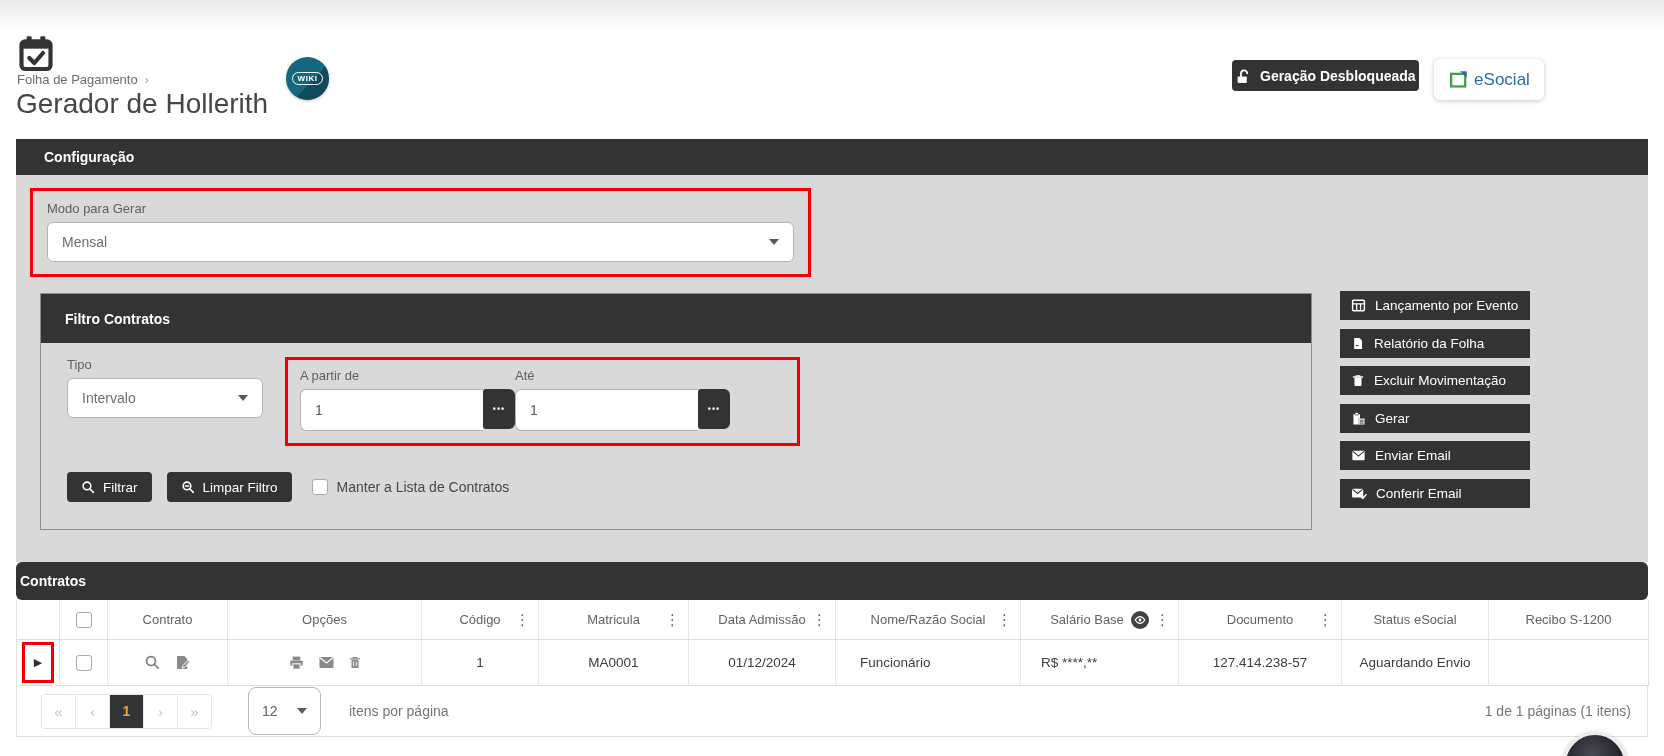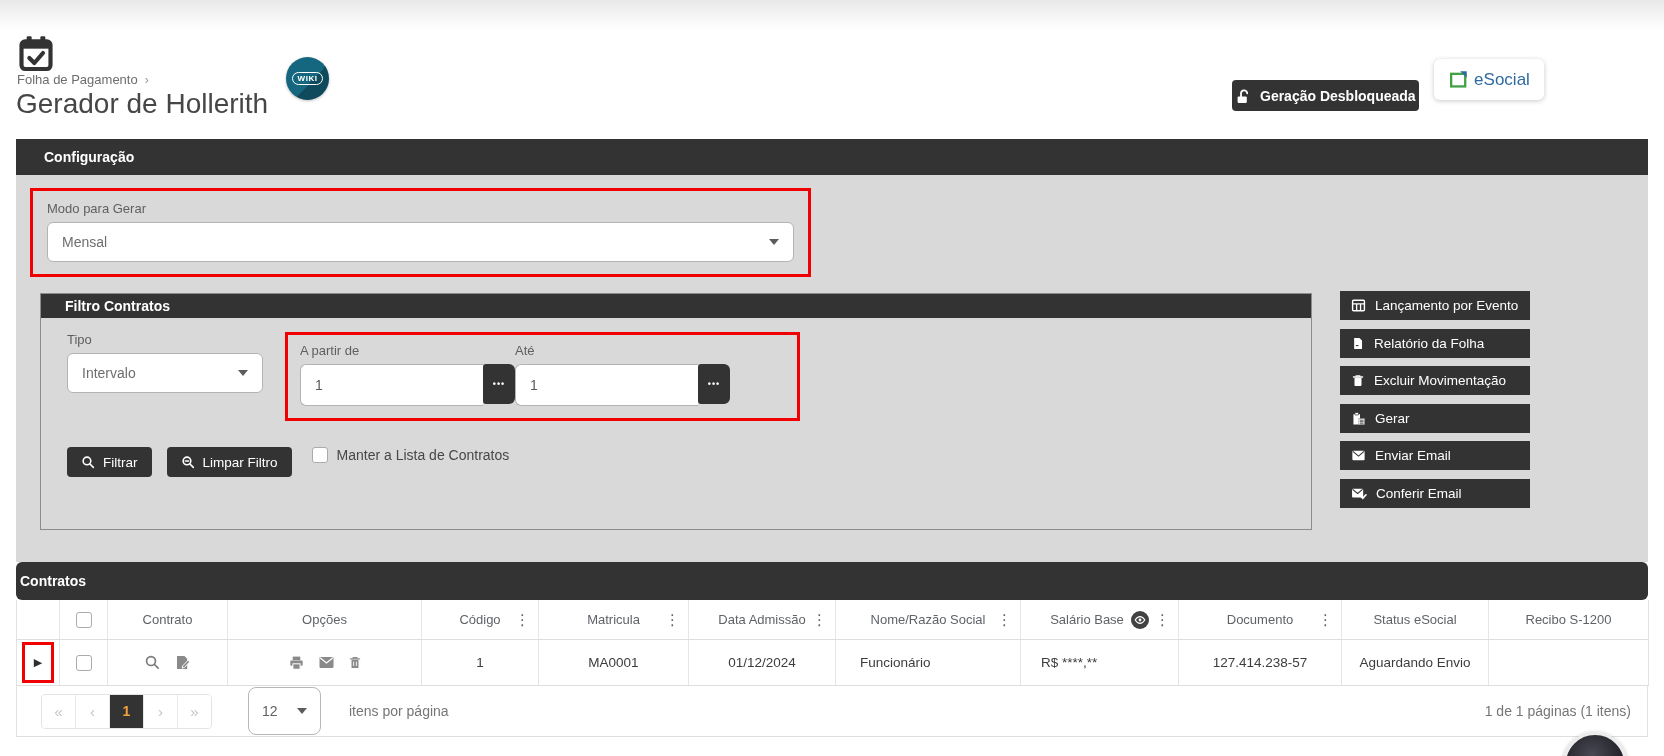--- a/index.html
+++ b/index.html
@@ -12,52 +12,52 @@
   .cal-icon{position:absolute;left:16px;top:34px;width:40px;height:40px;}
   .breadcrumb{position:absolute;left:17px;top:72px;font-size:13px;color:#6d6d6d;display:flex;align-items:center;gap:7px;}
   .breadcrumb .sep{color:#9a9a9a;font-size:12px;}
   .page-title{position:absolute;left:16px;top:88px;font-size:28px;color:#464646;}
   .wiki-badge{position:absolute;left:286px;top:57px;width:43px;height:43px;border-radius:50%;
     background:#14677f;overflow:hidden;display:flex;align-items:center;justify-content:center;cursor:pointer;
     box-shadow:0 1px 3px rgba(0,0,0,.25);}
   .wiki-badge::after{content:"";position:absolute;inset:0;background:linear-gradient(133deg,transparent 58%,rgba(0,0,0,.28) 58%);}
   .wiki-pill{border:1.5px solid #fff;border-radius:9px;padding:1px 5px;color:#fff;font-size:8px;font-weight:bold;letter-spacing:.5px;z-index:1;}
 
-  .lock-btn{position:absolute;left:1232px;top:80px;height:31px;background:#333;border-radius:4px;
+  .lock-btn{position:absolute;left:1232px;top:60px;height:31px;background:#333;border-radius:4px;
     display:flex;align-items:center;gap:9px;padding:0 3px;color:#fff;font-size:14px;font-weight:600;cursor:pointer;}
   .esocial-btn{position:absolute;left:1434px;top:59px;width:110px;height:41px;background:#fff;border-radius:6px;
     box-shadow:0 1px 5px rgba(0,0,0,.22);display:flex;align-items:center;justify-content:center;gap:5px;cursor:pointer;}
   .esocial-text{color:#2d6aa0;font-size:17px;}
 
   
   .section{position:absolute;left:16px;width:1632px;}
   .sec-config{top:139px;height:423px;}
   .dark-bar{background:#333;color:#fff;font-size:14px;font-weight:bold;display:flex;align-items:center;}
   .config-bar{height:36px;padding-left:28px;}
   .config-body{position:relative;background:#d9d9d9;height:387px;}
 
   .hl{border:3px solid #f00000;}
   .modo-box{position:absolute;left:14px;top:13px;width:747px;padding:10px 14px 12px;}
   .field-label{font-size:13px;color:#5f5f5f;margin-bottom:6px;}
   .selectbox{background:#fff;border:1px solid #b3b3b3;border-radius:6px;height:40px;display:flex;
     align-items:center;justify-content:space-between;padding:0 14px;font-size:14px;color:#6e6e6e;cursor:pointer;box-sizing:border-box;}
   .caret{width:0;height:0;border-left:5px solid transparent;border-right:5px solid transparent;border-top:6px solid #5c5c5c;}
 
   .filtro-panel{position:absolute;left:24px;top:118px;width:1272px;height:237px;border:1px solid #8d8d8d;box-sizing:border-box;}
-  .filtro-bar{height:24px;padding-left:24px;}
+  .filtro-bar{height:49px;padding-left:24px;}
   .filtro-body{position:relative;padding:14px 0 0 26px;}
   .row1{display:flex;align-items:flex-start;}
   .tipo-group{width:196px;}
   .range-hl{margin-left:22px;padding:8px 12px 12px;width:485px;display:flex;}
   .input-combo{display:flex;}
   .text-input{width:166px;height:38px;border:1px solid #b3b3b3;border-right:none;border-radius:6px 0 0 6px;
     padding-left:14px;font-size:14px;color:#5a5a5a;outline:none;font-family:inherit;}
   .dots-btn{width:32px;height:40px;background:#333;border-radius:3px 6px 6px 3px;color:#fff;display:flex;
     align-items:center;justify-content:center;font-size:9px;letter-spacing:1px;cursor:pointer;font-weight:bold;}
-  .row2{display:flex;margin-top:26px;}
+  .row2{display:flex;align-items:center;margin-top:26px;}
   .dk-btn{background:#333;color:#fff;border-radius:4px;height:30px;display:flex;align-items:center;
     gap:8px;padding:0 14px;font-size:13.5px;cursor:pointer;}
   .checkbox{width:16px;height:16px;background:#fff;border:1px solid #ababab;border-radius:3px;cursor:pointer;box-sizing:border-box;}
   .chk-label{font-size:14px;color:#474747;margin-left:9px;}
 
   .actions-col{position:absolute;left:1324px;top:116px;width:190px;display:flex;flex-direction:column;gap:8.6px;}
   .action-btn{background:#333;color:#fff;border-radius:0;height:29px;display:flex;align-items:center;
     gap:9px;padding:0 11px;font-size:13.5px;cursor:pointer;white-space:nowrap;}
 
   

